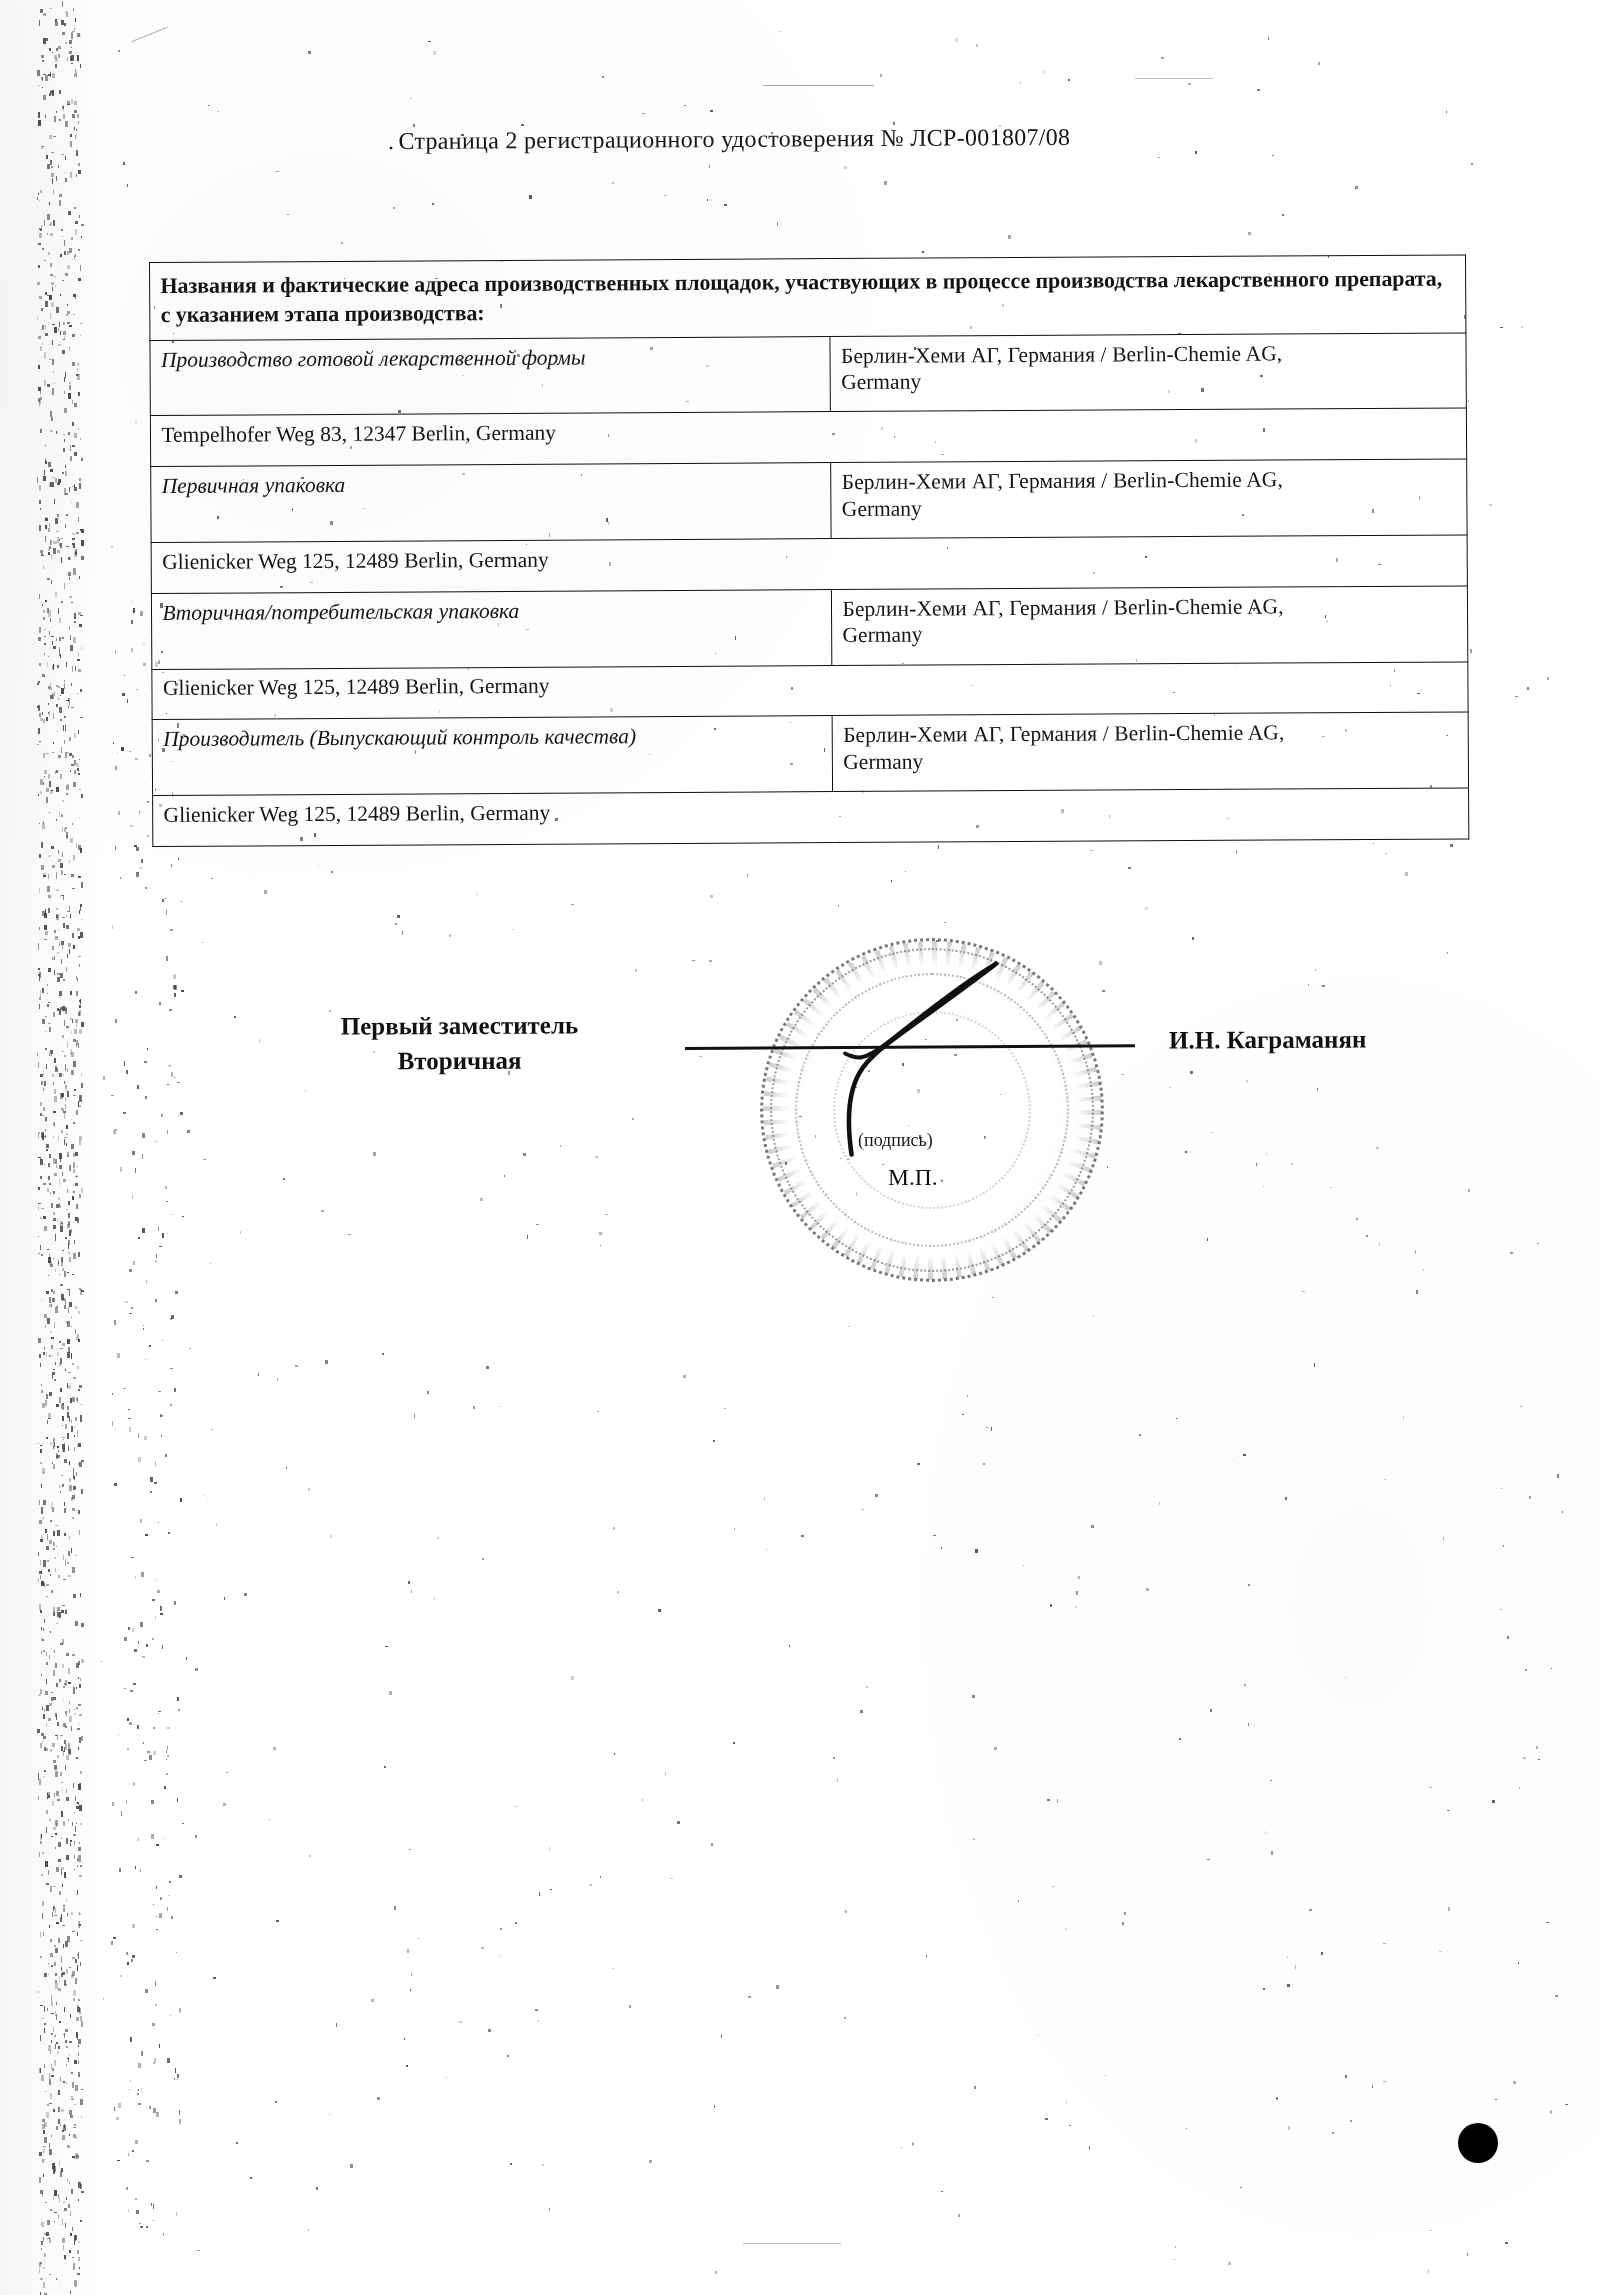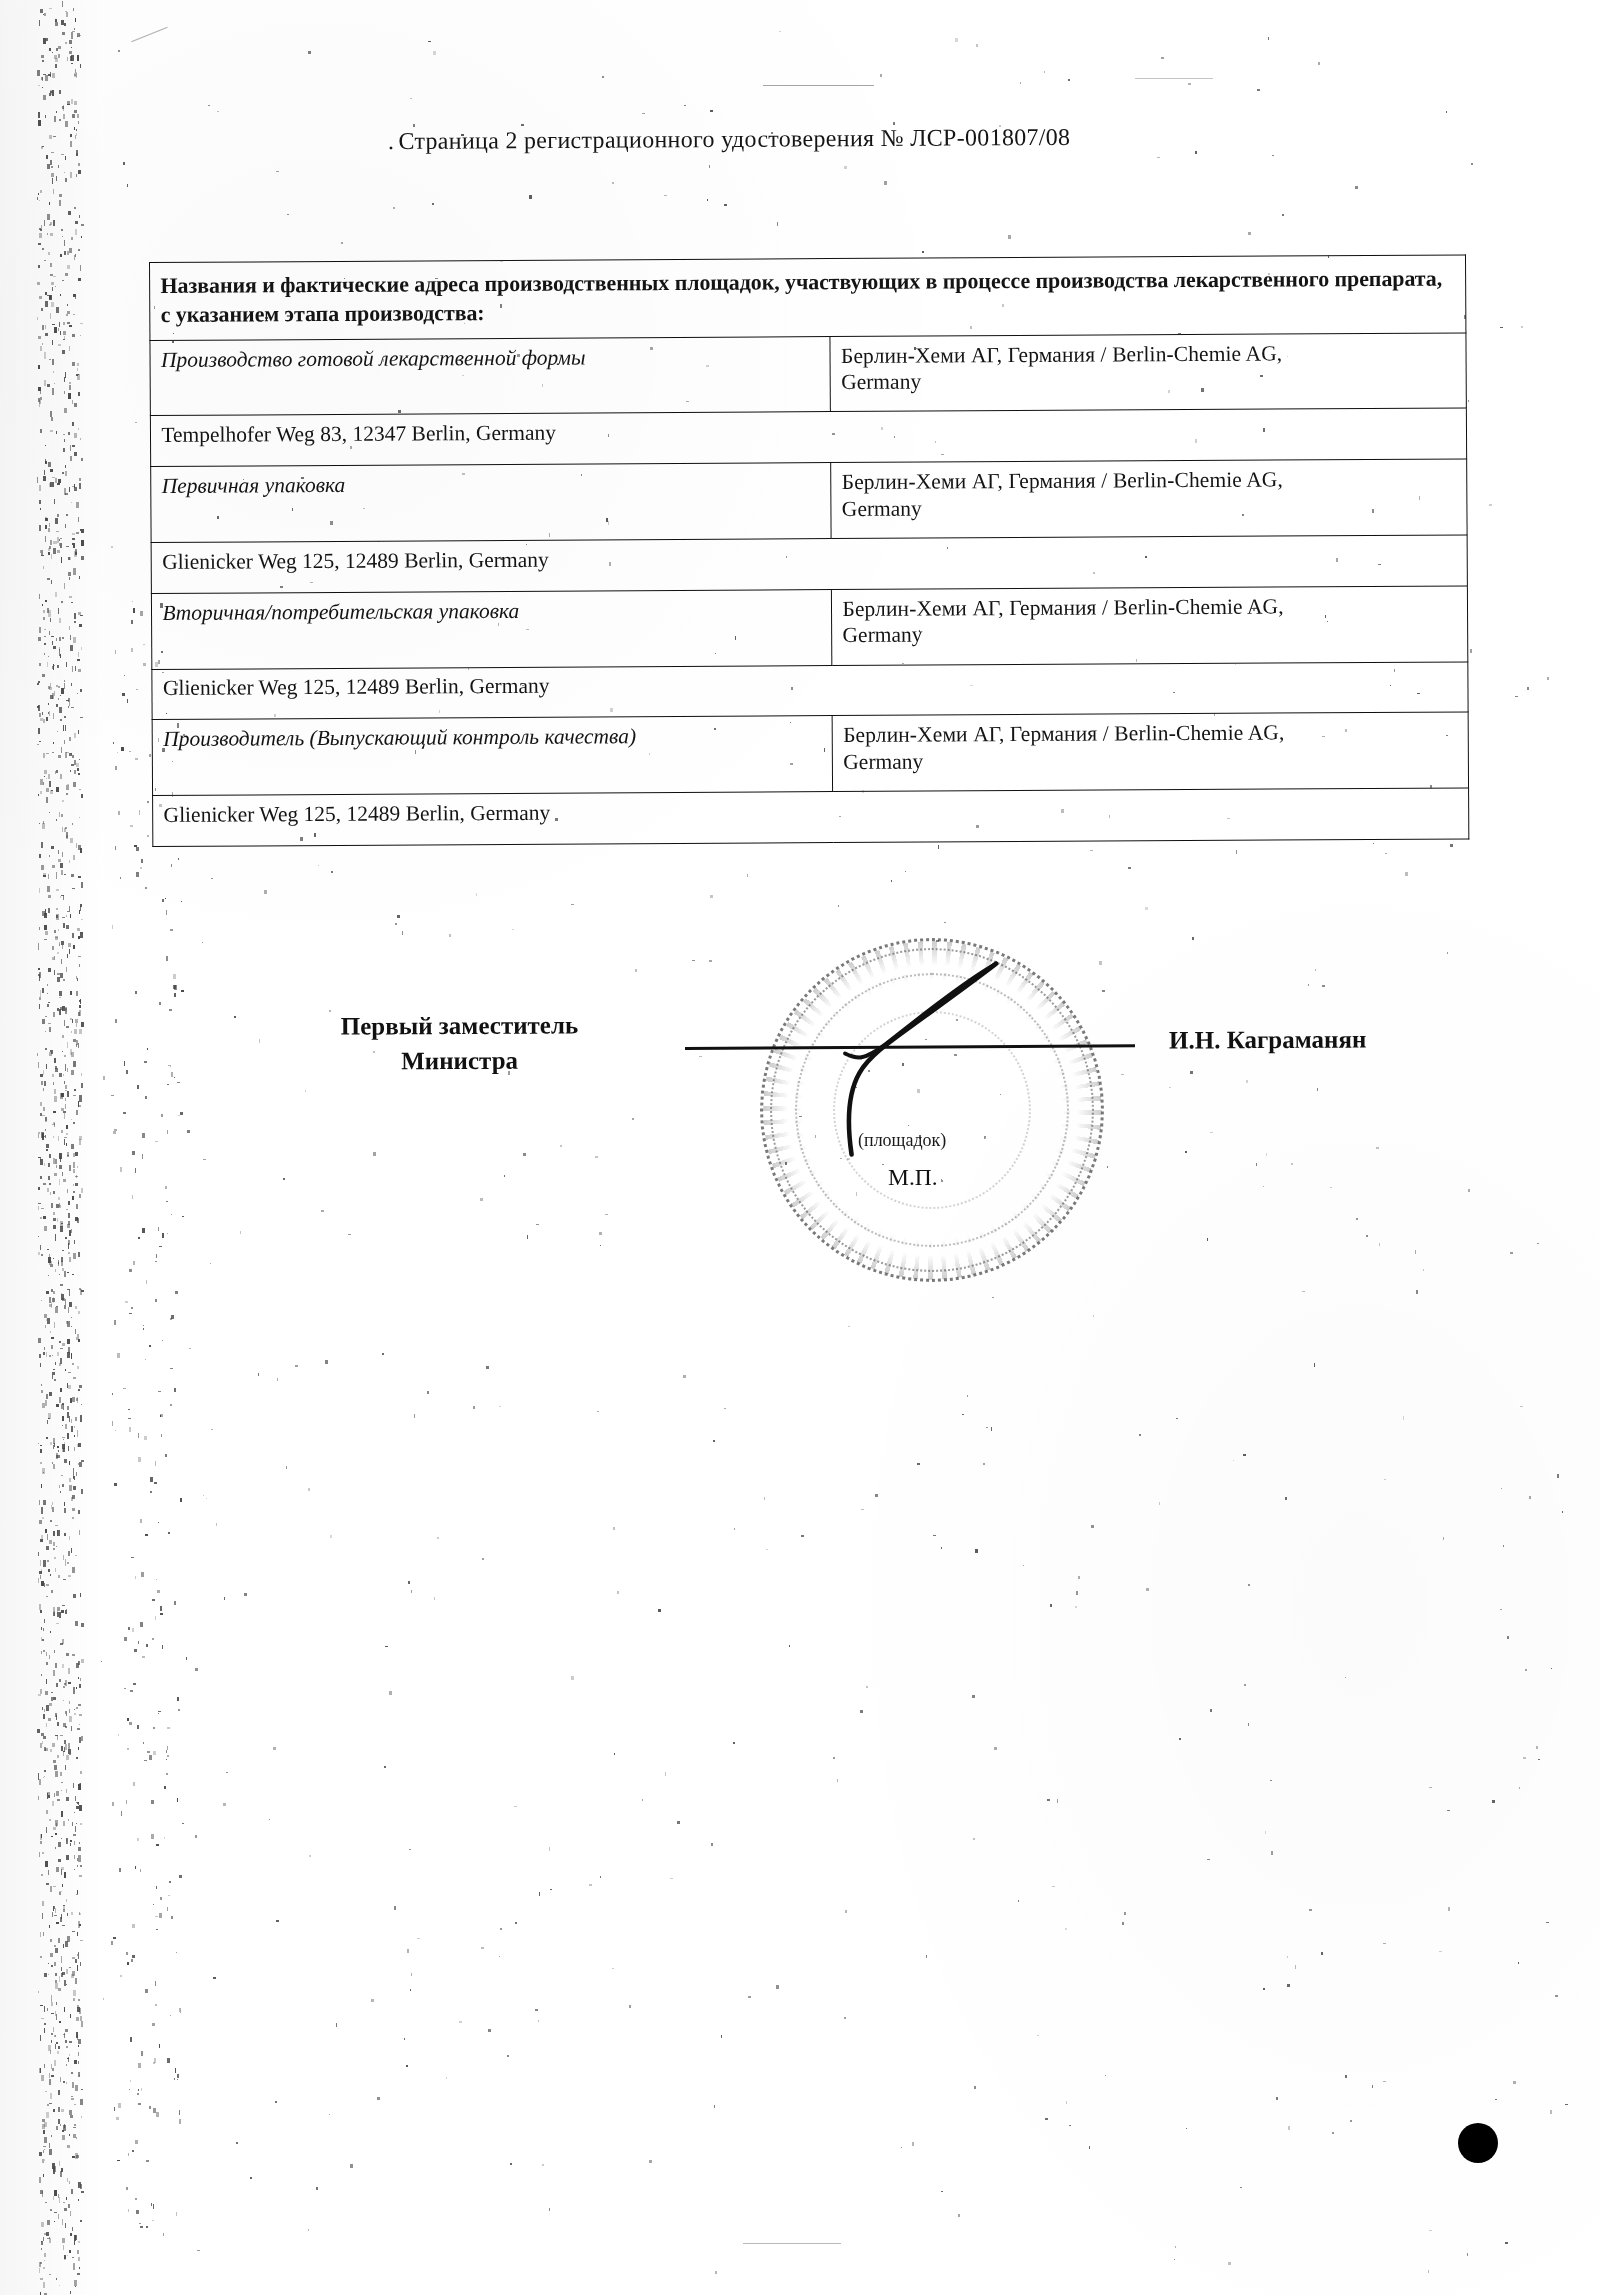--- a/index.html
+++ b/index.html
@@ -1766,21 +1766,21 @@
       <tr>
         <td class="addr" colspan="2">Glienicker Weg 125, 12489 Berlin, Germany</td>
       </tr>
     </tbody>
   </table>
 
   <div id="sig-block">
 
     <div id="signer-title">
       <span>Первый заместитель</span><br>
-      <span>Министра</span>
+      <span>Вторичная</span>
     </div>
 
     <div id="seal">
       <div class="arcfill"></div>
       <div class="arcfill2"></div>
       <div class="ring r-out"></div>
       <div class="ring r-mid"></div>
       <div class="ring r-in"></div>
       <div class="ring r-core"></div>
       <div class="inner-dust"></div>
@@ -1791,21 +1791,21 @@
         <path d="M116 355 C 108 300, 112 258, 128 230 C 146 199, 185 175, 238 136
                  C 282 104, 320 76, 338 62" stroke="#101010" stroke-width="7" stroke-linecap="round" fill="none"></path>
         <path d="M338 62 C 320 72, 282 98, 245 126 C 212 151, 185 173, 168 186
                  C 152 198, 141 204, 131 206" stroke="#101010" stroke-width="6" stroke-linecap="round" fill="none"></path>
         <path d="M131 206 C 120 207, 112 203, 106 200" stroke="#101010" stroke-width="6" stroke-linecap="round" fill="none"></path>
       </svg>
     </div>
 
     <div id="sig-line"></div>
 
-    <div id="sig-caption">(площадок)</div>
+    <div id="sig-caption">(подпись)</div>
     <div id="mp-mark">М.П.</div>
 
     <div id="signer-name">И.Н. Каграманян</div>
   </div>
 
   <div id="bottom-dot"></div>
 
   <div id="speckles">
       <div class="speck" style="left:974px;top:2086px;width:1.8px;height:3.1px;opacity:0.54"></div>
       <div class="speck" style="left:1405px;top:872px;width:3.3px;height:3.9px;opacity:0.31"></div>

